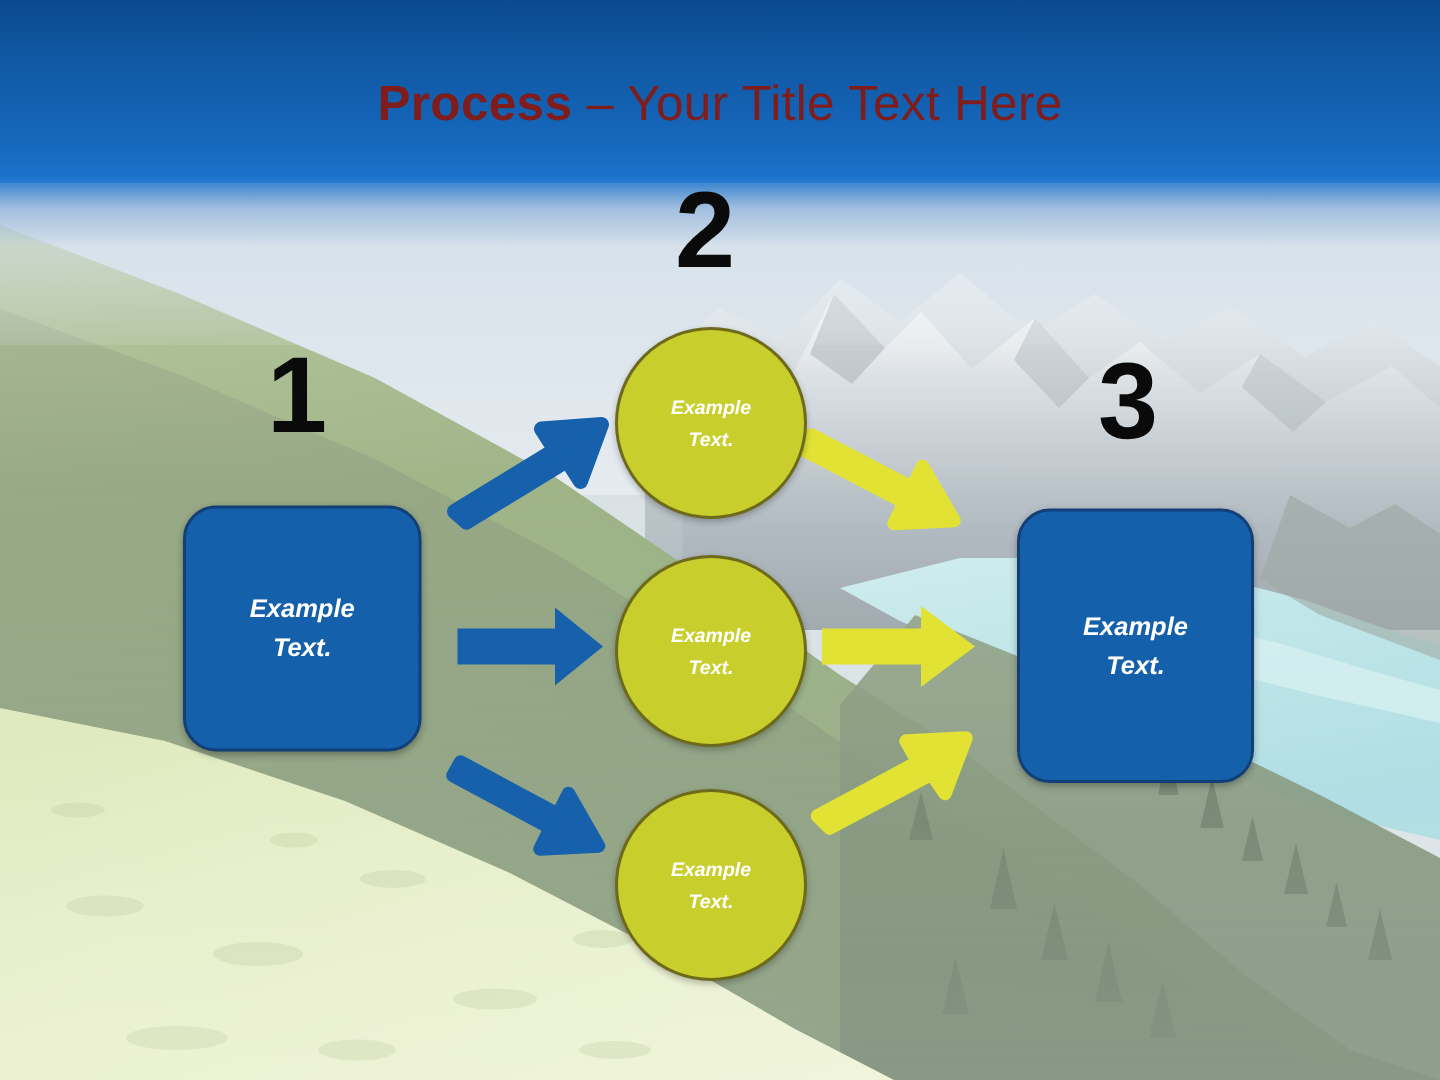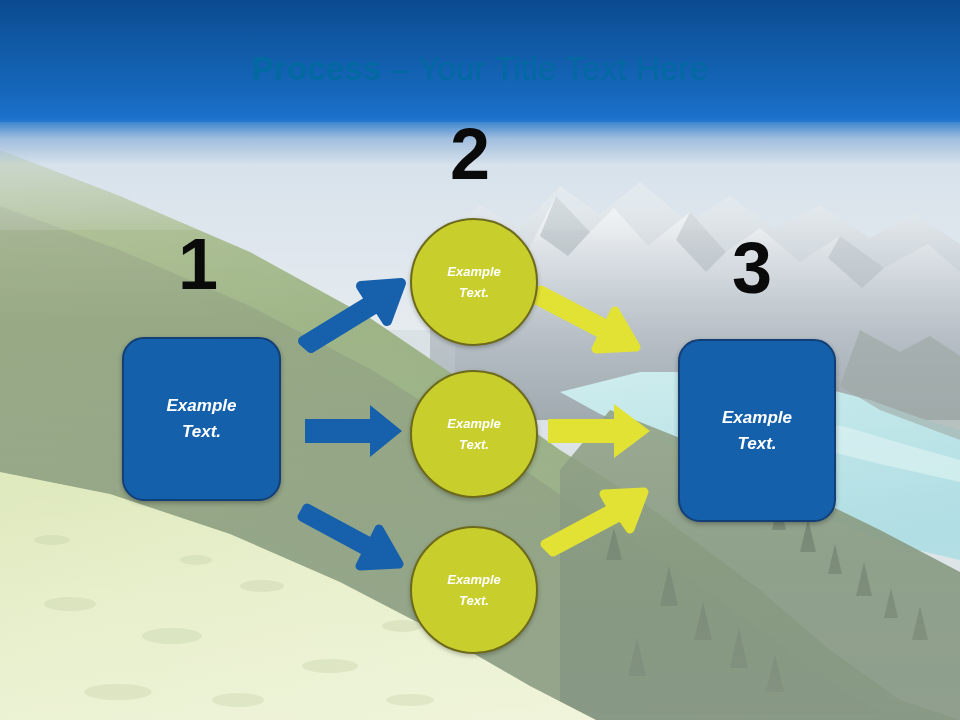--- a/index.html
+++ b/index.html
@@ -39,21 +39,21 @@
     height: 46px;
     background: linear-gradient(to bottom, rgba(29,116,204,0.95) 0%, rgba(120,163,212,0.55) 45%, rgba(200,215,228,0.12) 100%);
     pointer-events: none;
   }
   #title {
     position: absolute;
     left: 0;
     top: 50px;
     width: 960px;
     text-align: center;
-    color: #0369a1;
+    color: #7f1d1d;
     font-size: 33px;
     line-height: 38px;
     letter-spacing: 0.2px;
     white-space: nowrap;
   }
   #title .strong { font-weight: bold; }
   #title .light  { font-weight: normal; }
 
   
   .step-num {

